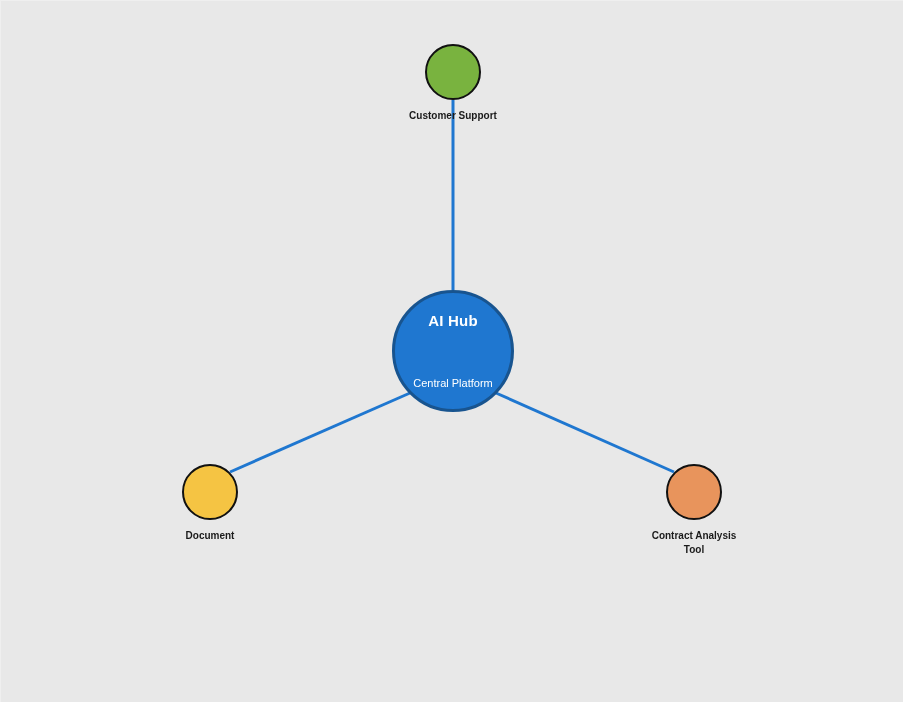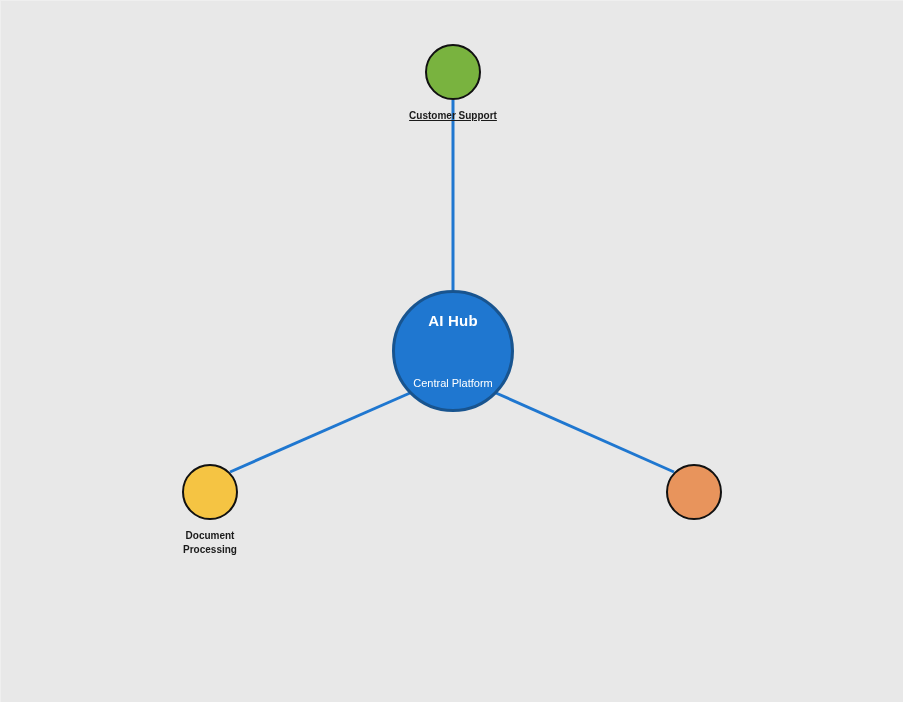--- a/index.html
+++ b/index.html
@@ -85,25 +85,28 @@
     <line x1="229" y1="471" x2="409" y2="392" stroke="#1f77d0" stroke-width="3" stroke-linecap="butt"></line>
     <line x1="673" y1="471" x2="495" y2="392" stroke="#1f77d0" stroke-width="3" stroke-linecap="butt"></line>
   </svg>
 
   <div class="node node-hub" style="width: 122px; height: 122px; left: 391px; top: 289px; background: rgb(31, 119, 208); border: 3px solid rgb(24, 84, 143);">
     <div class="hub-title" style="color: rgb(255, 255, 255);">AI Hub</div>
     <div class="hub-subtitle" style="color: rgb(255, 255, 255); margin-top: 47px;">Central Platform</div>
   </div>
 
   <div class="node" style="width: 56px; height: 56px; left: 424px; top: 43px; background: rgb(121, 179, 63); border: 2px solid rgb(17, 17, 17);"></div>
-  <div class="node-label" style="width: 200px; left: 352px; top: 108px; color: rgb(26, 26, 26); text-decoration: underline;">
+  <div class="node-label" style="width: 200px; left: 352px; top: 108px; color: rgb(26, 26, 26);">
     <div>Customer Support</div>
   </div>
 
   <div class="node" style="width: 56px; height: 56px; left: 181px; top: 463px; background: rgb(245, 196, 67); border: 2px solid rgb(17, 17, 17);"></div>
   <div class="node-label" style="width: 200px; left: 109px; top: 528px; color: rgb(26, 26, 26);">
     <div>Document</div>
-    <div>Processing</div>
   </div>
 
   <div class="node" style="width: 56px; height: 56px; left: 665px; top: 463px; background: rgb(232, 148, 92); border: 2px solid rgb(17, 17, 17);"></div>
+  <div class="node-label" style="width: 200px; left: 593px; top: 528px; color: rgb(26, 26, 26);">
+    <div>Contract Analysis</div>
+    <div>Tool</div>
+  </div>
 
 </div>
 
 </body></html>

